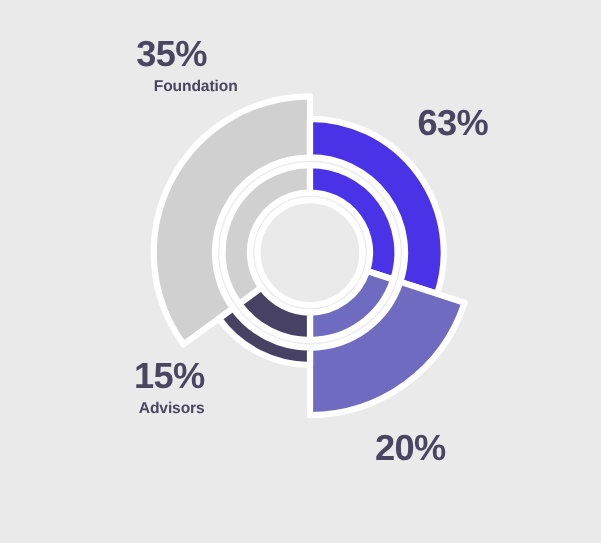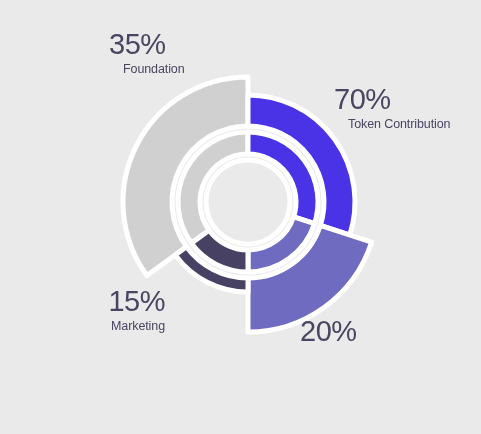--- a/index.html
+++ b/index.html
@@ -30,38 +30,38 @@
   }
   .label {
     position: absolute;
     line-height: 1;
     color: #4a4560;
     user-select: none;
   }
   .label .pct {
     display: block;
     font-size: 29px;
-    font-weight: normal;
+    font-weight: bold;
     letter-spacing: -0.5px;
     line-height: 1.05;
     white-space: nowrap;
   }
   .label .name {
     display: block;
     font-size: 12.5px;
-    font-weight: normal;
+    font-weight: bold;
     margin-top: 4px;
     white-space: nowrap;
     letter-spacing: -0.1px;
     padding-left: 14px;
   }
   
   #label-foundation { left: 109px; top: 29px; text-align: left; }
   #label-token      { left: 334px; top: 84px; text-align: left; }
-  #label-team       { left: 300px; top: 316px; text-align: left; }
+  #label-team       { left: 300px; top: 344px; text-align: left; }
   #label-marketing  { left: 97px;  top: 286px; text-align: right; }
 </style>
 </head>
 <body>
 
 <div id="chart-root">
 
   <svg class="donut" viewBox="0 0 481 434">
     <g id="slice-layer">
         <path d="M191.36881039375368,243.14496766047313A70,70 0 0 1 248,132L248,154A48,48 0 0 0 209.16718427000254,230.21369211003872Z" fill="#d0d0d0" stroke="#ffffff" stroke-width="5" stroke-linejoin="round"></path>
@@ -75,26 +75,25 @@
         <circle cx="248" cy="202" r="42" fill="#eaeaea" stroke="#ffffff" stroke-width="5"></circle>
       </g>
   </svg>
 
   <div class="label" id="label-foundation">
     <span class="pct">35%</span>
     <span class="name">Foundation</span>
   </div>
 
   <div class="label" id="label-token">
-    <span class="pct">70%</span>
-    <span class="name">Token Contribution</span>
+    <span class="pct">63%</span>
   </div>
 
   <div class="label" id="label-team">
     <span class="pct">20%</span>
   </div>
 
   <div class="label" id="label-marketing">
     <span class="pct">15%</span>
-    <span class="name">Marketing</span>
+    <span class="name">Advisors</span>
   </div>
 
 </div>
 
 </body></html>

